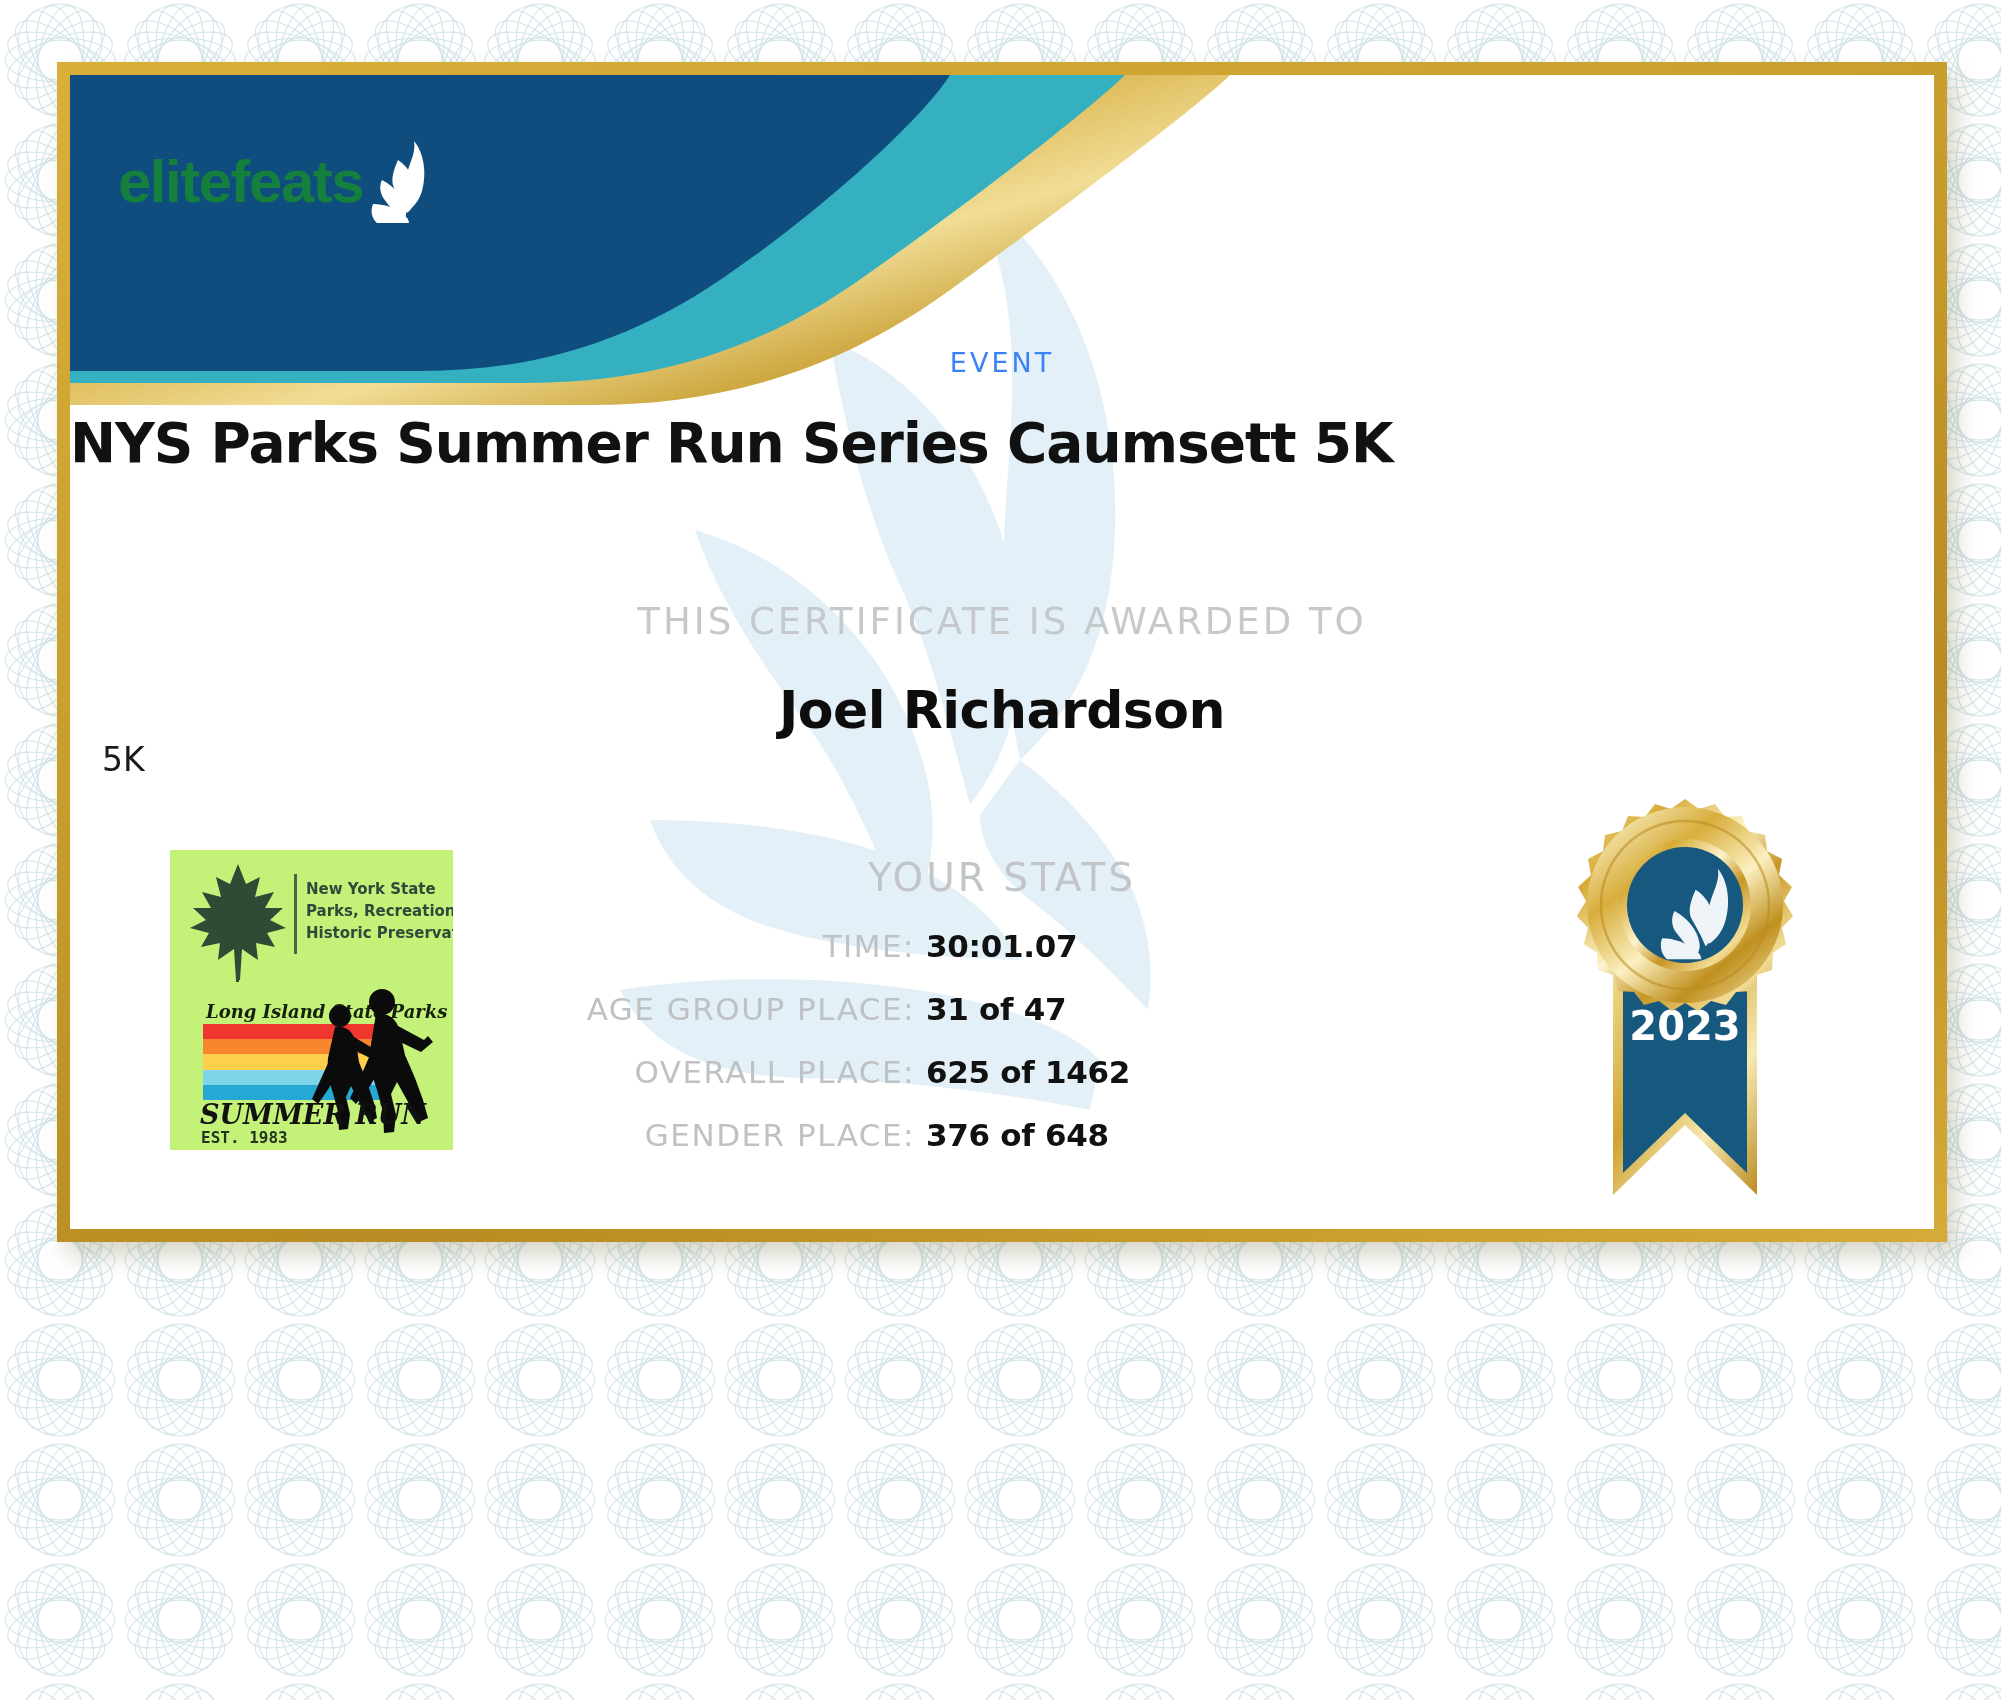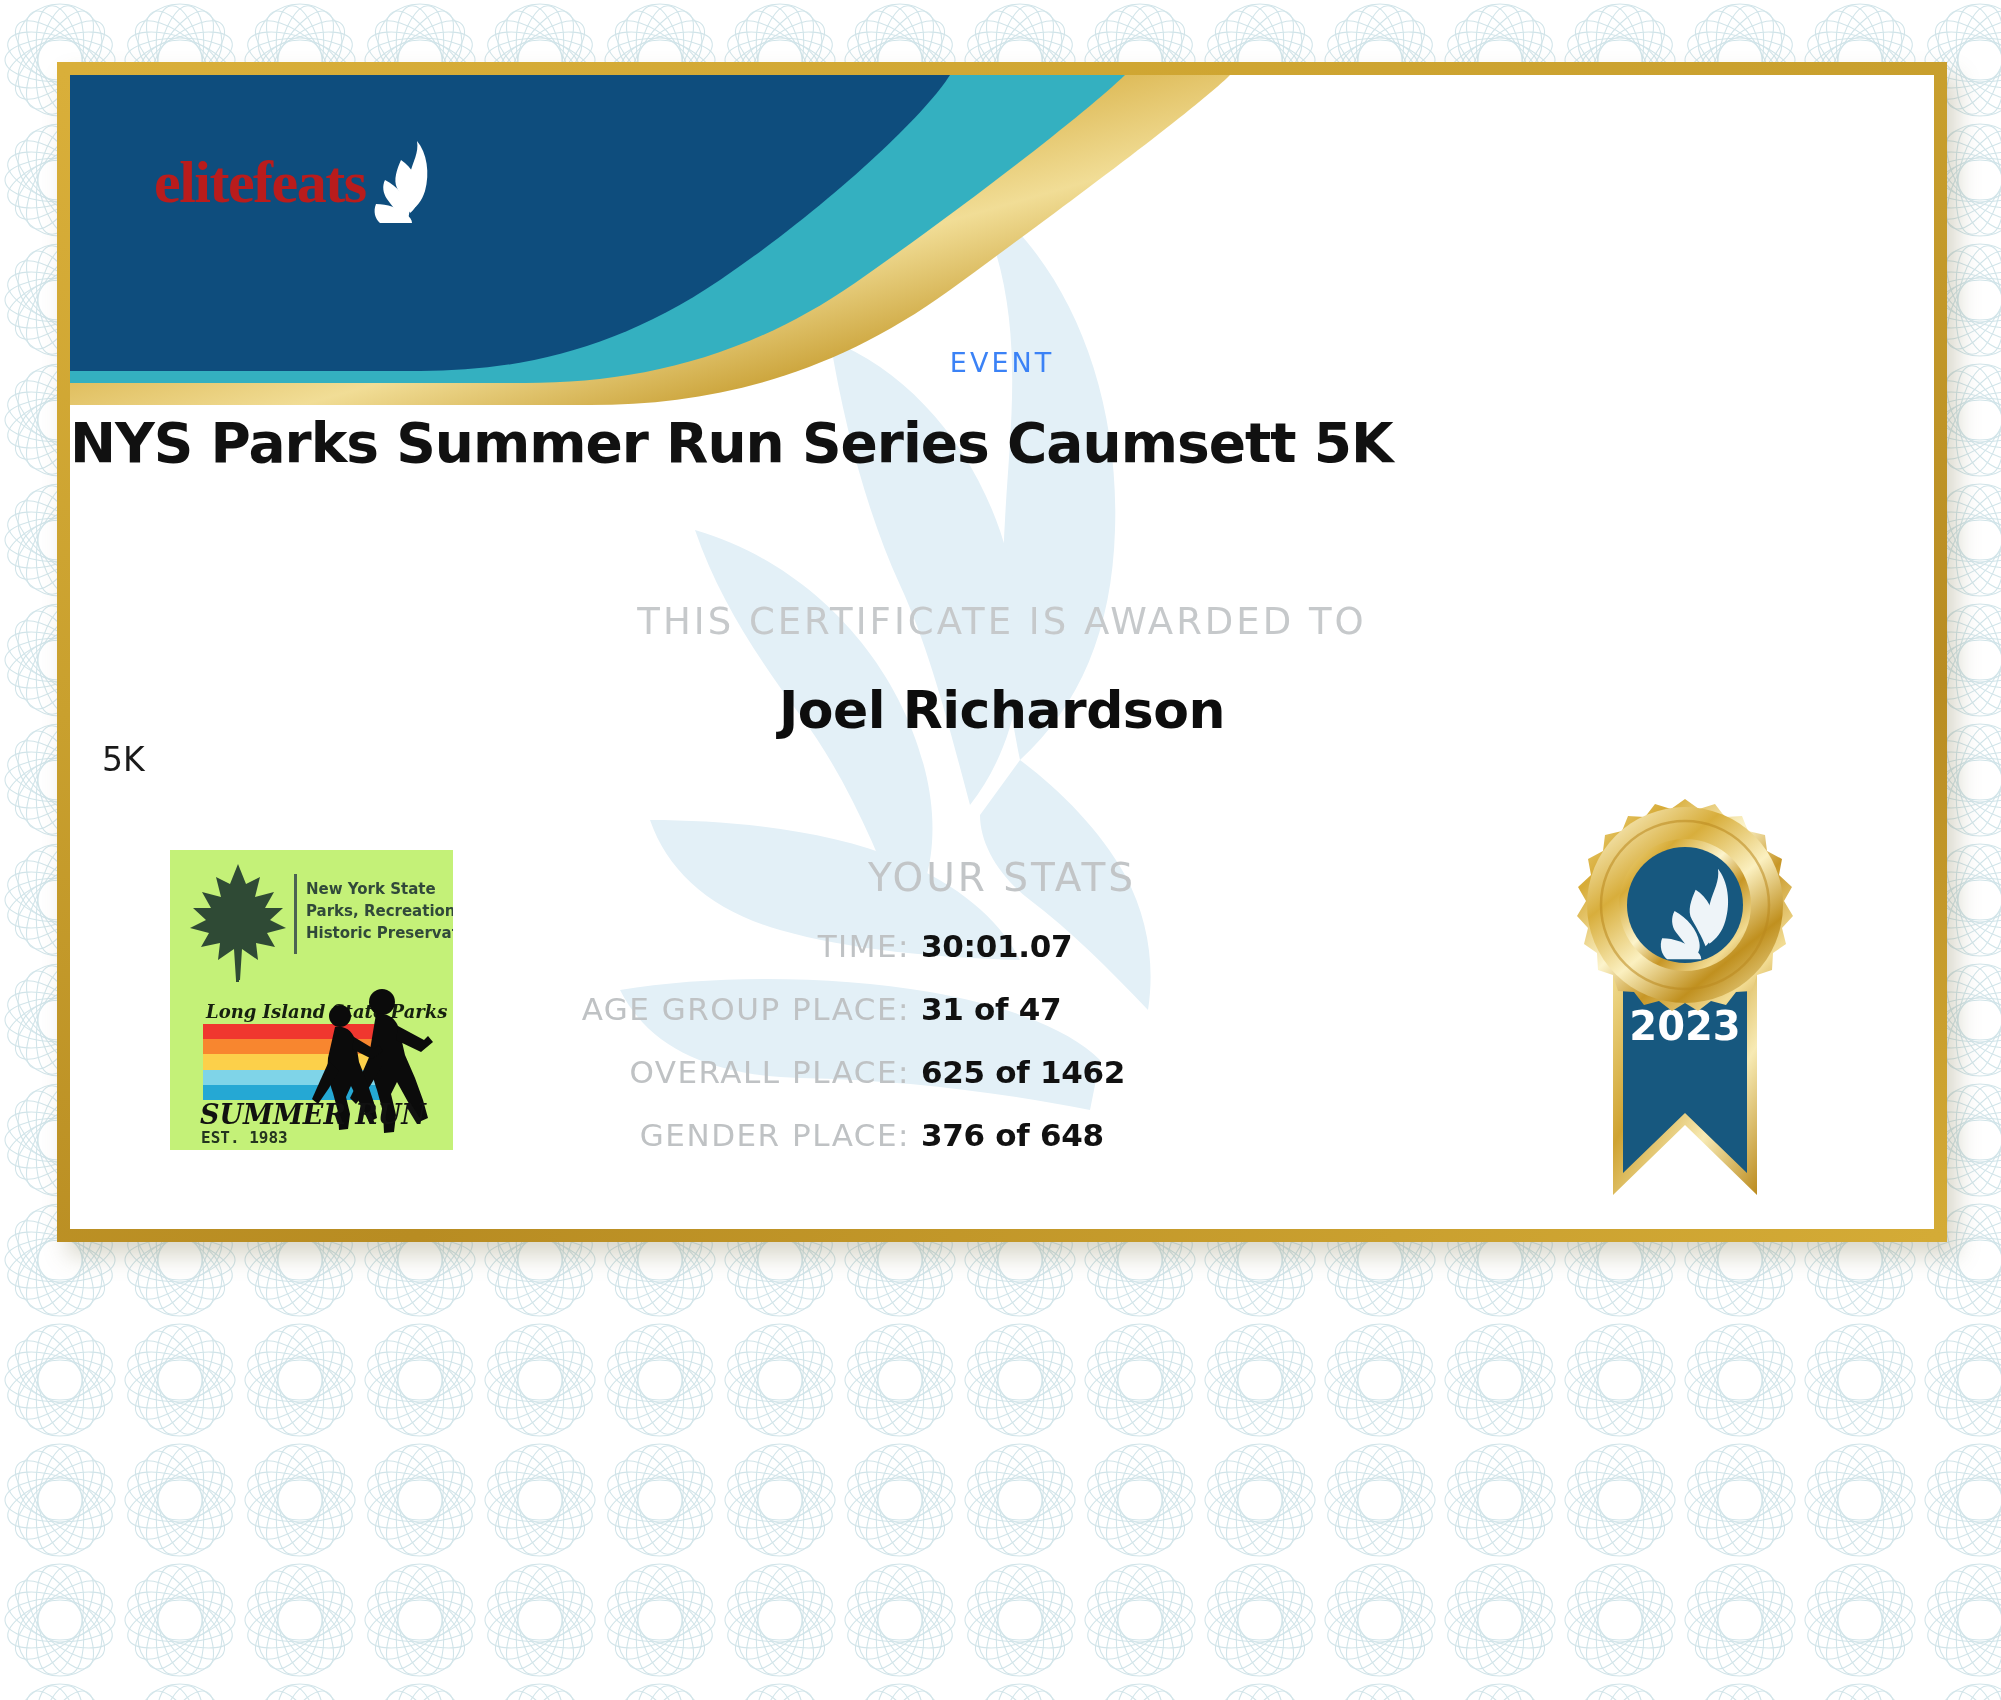--- a/index.html
+++ b/index.html
@@ -74,27 +74,26 @@
   .ef-logo {
     position:absolute;
     left:48px;
     top:62px;
     z-index:6;
     display:flex;
     align-items:center;
     gap:4px;
   }
   .ef-wordmark {
-    font-family:Liberation Serif, serif;
+    font-family:Liberation Sans, sans-serif;
     font-size:60px;
     font-weight:700;
-    color:#b91c1c;
+    color:#15803d;
     letter-spacing:-1.5px;
     line-height:1;
-    margin-left:36px;
   }
 
   
   .content {
     position:absolute;
     inset:0;
     z-index:5;
   }
 
   .label-muted {
@@ -169,20 +168,21 @@
   }
 
   .stats-table {
     position:absolute;
     left:360px;
     top:853px;
     width:880px;
   }
   .stat-row {
     display:flex;
+    justify-content:center;
     align-items:baseline;
     margin-bottom:27px;
     white-space:nowrap;
   }
   .stat-row:last-child { margin-bottom:0; }
   .stat-key {
     font-family:"DejaVu Sans", sans-serif;
     font-size:31px;
     color:#bfc2c4;
     letter-spacing:1.5px;

